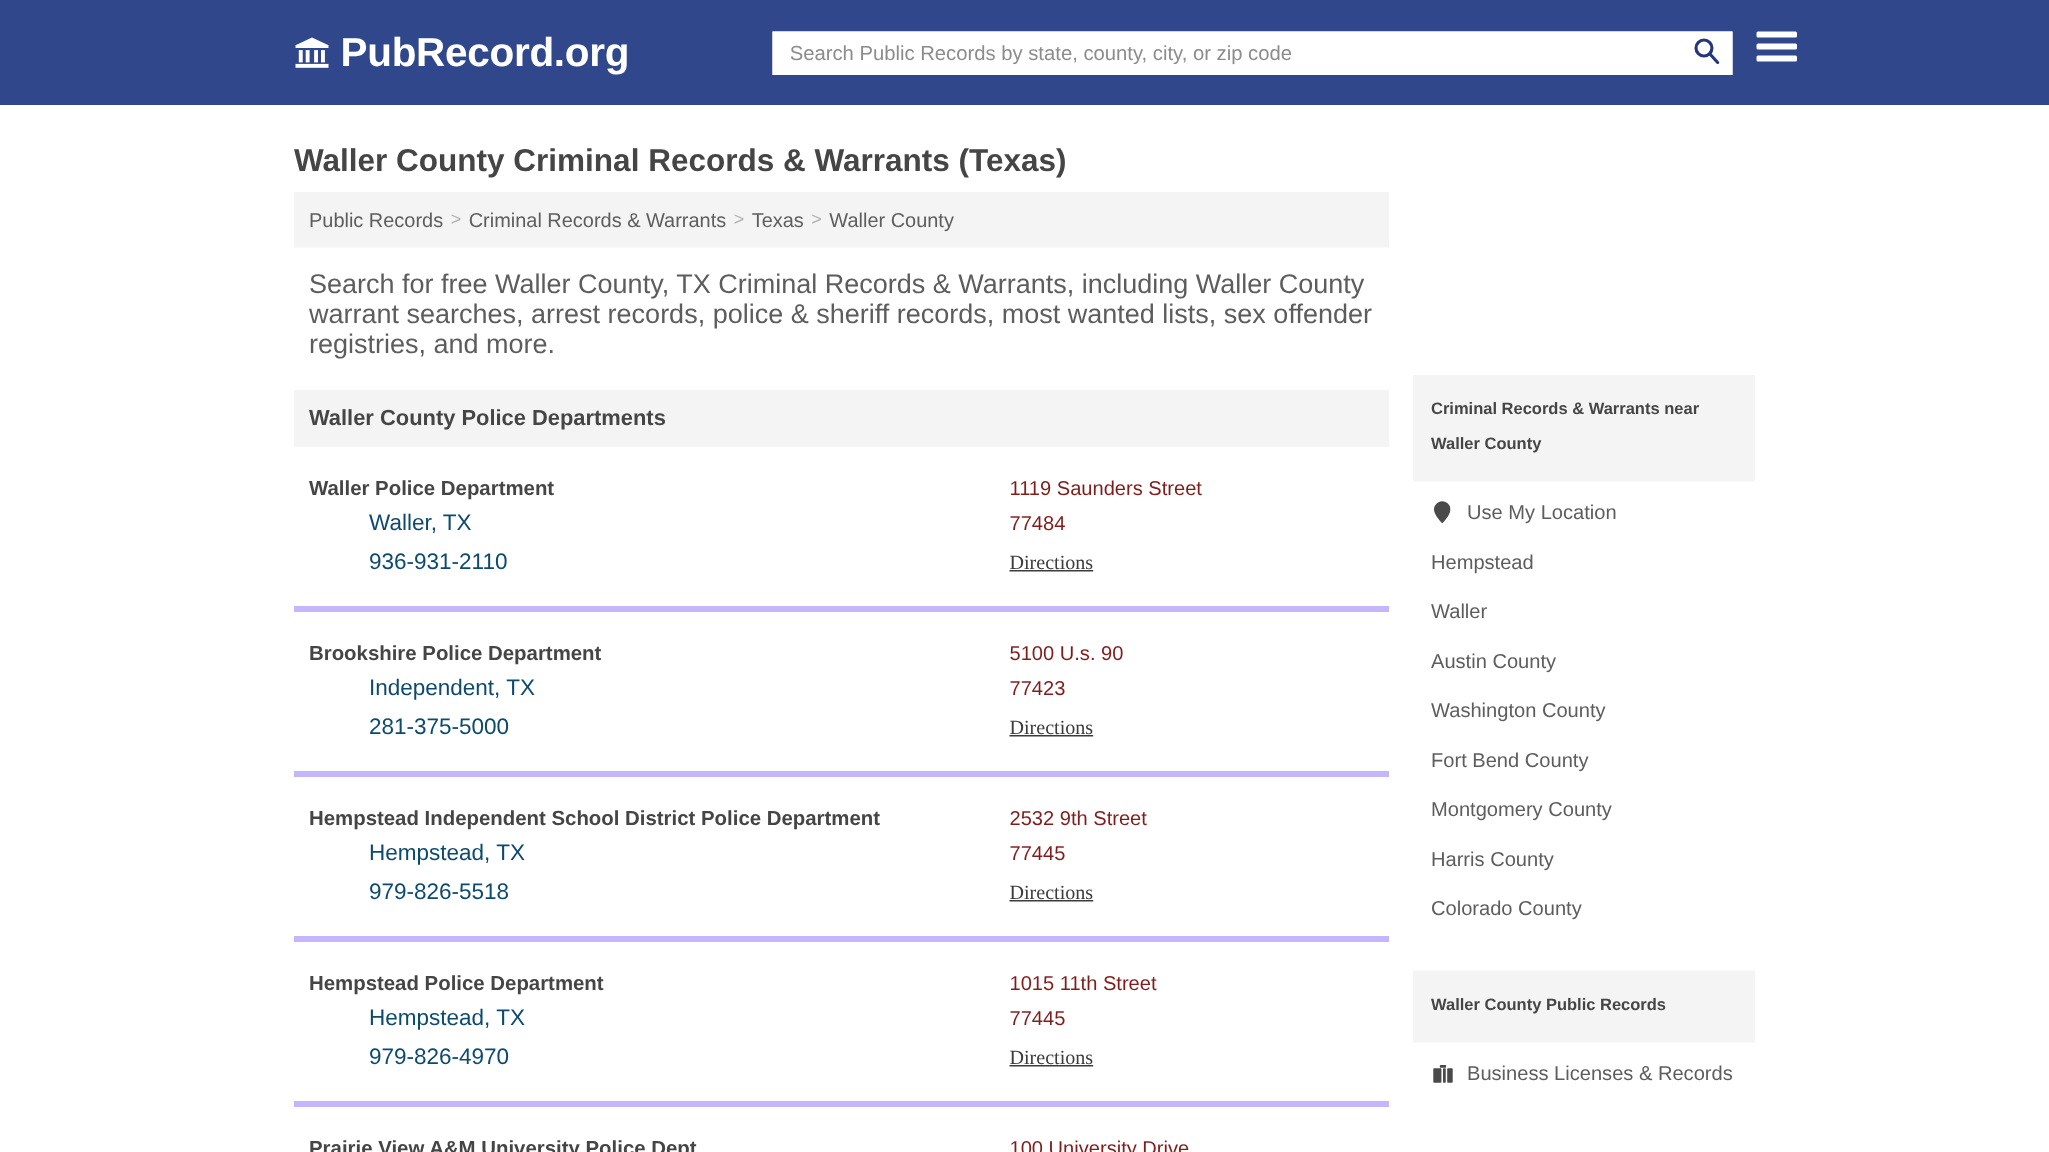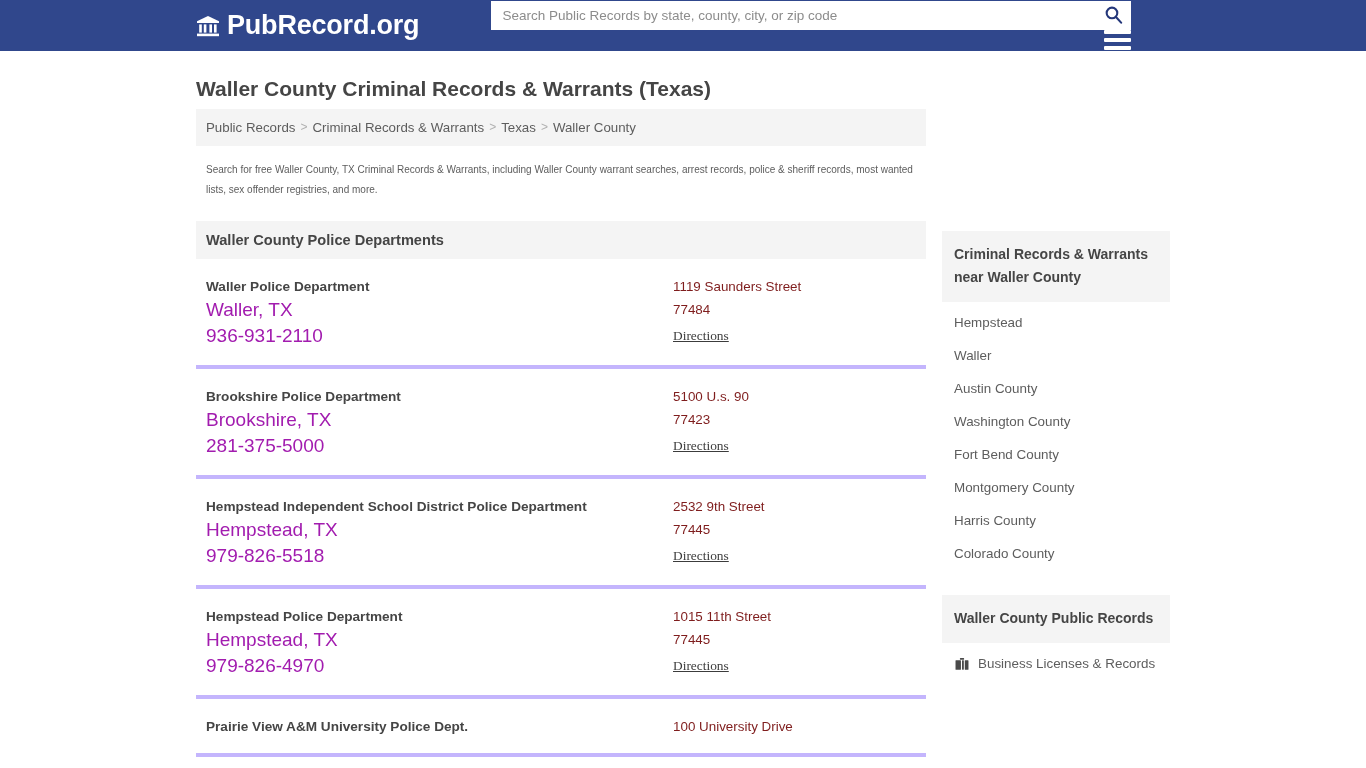--- a/index.html
+++ b/index.html
@@ -5,21 +5,21 @@
   * { box-sizing: border-box; margin: 0; padding: 0; }
   html, body {
     width: 1366px; height: 768px;
     background: #ffffff;
     font-family: "Liberation Sans", sans-serif;
     overflow: hidden;
   }
 
   
   .site-header {
-    height: 51px;
+    height: 70px;
     background: #30478c;
     display: flex;
     align-items: center;
     width: 100%;
   }
   .brand {
     display: flex;
     align-items: center;
     margin-left: 196px;
     gap: 7px;
@@ -27,24 +27,23 @@
   }
   .brand-icon { width: 24px; height: 24px; display: block; }
   .brand-text {
     color: #ffffff;
     font-size: 27px;
     font-weight: bold;
     letter-spacing: -0.2px;
     line-height: 1;
   }
   .search-wrap {
-    margin-left: 72px;
-    display: flex;
-    align-items: flex-end;
-    flex-direction: column;
+    margin-left: 96px;
+    display: flex;
+    align-items: flex-start;
   }
   .search-box {
     width: 640px;
     height: 29px;
     background: #ffffff;
     display: flex;
     align-items: center;
     border: 1px solid #ffffff;
   }
   .search-input {
@@ -92,21 +91,21 @@
     color: #5d5d5d;
     display: flex;
     align-items: flex-start;
     flex-wrap: wrap;
     gap: 5px;
   }
   .breadcrumb a { color: #5d5d5d; text-decoration: none; }
   .crumb-sep { color: #b0b0b0; font-size: 12px; }
 
   .intro {
-    font-size: 10px;
+    font-size: 18px;
     line-height: 20px;
     color: #5d5d5d;
     padding: 14px 10px 0 10px;
   }
 
   
   .section-header {
     background: #f4f4f4;
     padding: 11px 10px;
     margin-top: 21px;
@@ -128,23 +127,24 @@
   }
   .listing-left { width: 467px; }
   .listing-right { flex: 1; }
   .org-name {
     font-size: 13.6px;
     font-weight: bold;
     color: #454545;
     line-height: 21px;
   }
   .org-city, .org-phone {
-    font-size: 19px;
-    color: #a21caf;
+    font-size: 15px;
+    color: #0c4a6e;
     line-height: 26px;
+    margin-left: 40px;
   }
   .addr-line, .addr-zip {
     font-size: 13.4px;
     color: #7f1d1d;
     line-height: 26px;
   }
   .addr-line { line-height: 21px; }
   .directions {
     font-size: 13.4px;
     color: #3c3c3c;
@@ -152,21 +152,21 @@
     line-height: 26px;
     display: inline-block;
     cursor: pointer;
     font-family: Liberation Serif, serif;
   }
 
   
   .side-header {
     background: #f4f4f4;
     padding: 12px 12px 13px 12px;
-    font-size: 14px;
+    font-size: 11px;
     font-weight: bold;
     color: #454545;
     line-height: 23px;
   }
   .side-header.first { margin-top: 122px; }
   .side-header.second { margin-top: 25px; }
   .side-list { padding-top: 4px; }
   .side-item {
     display: flex;
     align-items: center;
@@ -253,21 +253,21 @@
         <div class="listing-right">
           <div class="addr-line">1119 Saunders Street</div>
           <div class="addr-zip">77484</div>
           <a class="directions" href="#">Directions</a>
         </div>
       </div>
 
       <div class="listing">
         <div class="listing-left">
           <div class="org-name">Brookshire Police Department</div>
-          <div class="org-city">Brookshire, TX</div>
+          <div class="org-city">Independent, TX</div>
           <div class="org-phone">281-375-5000</div>
         </div>
         <div class="listing-right">
           <div class="addr-line">5100 U.s. 90</div>
           <div class="addr-zip">77423</div>
           <a class="directions" href="#">Directions</a>
         </div>
       </div>
 
       <div class="listing">
@@ -308,20 +308,28 @@
         </div>
       </div>
 
     </div>
 
     <div class="side-col">
 
       <div class="side-header first">Criminal Records &amp; Warrants near Waller County</div>
       <div class="side-list">
 
+        <a class="side-item" href="#">
+          <span class="side-icon">
+            <svg width="11" height="15" viewBox="0 0 12 16" fill="#4a4a4a">
+              <path d="M6 0C2.7 0 0 2.7 0 6c0 4.2 6 10 6 10s6-5.8 6-10c0-3.3-2.7-6-6-6z"></path>
+            </svg>
+          </span>
+          <span>Use My Location</span>
+        </a>
 
         <a class="side-item" href="#">
           <span>Hempstead</span>
         </a>
         <a class="side-item" href="#">
           <span>Waller</span>
         </a>
         <a class="side-item" href="#">
           <span>Austin County</span>
         </a>

